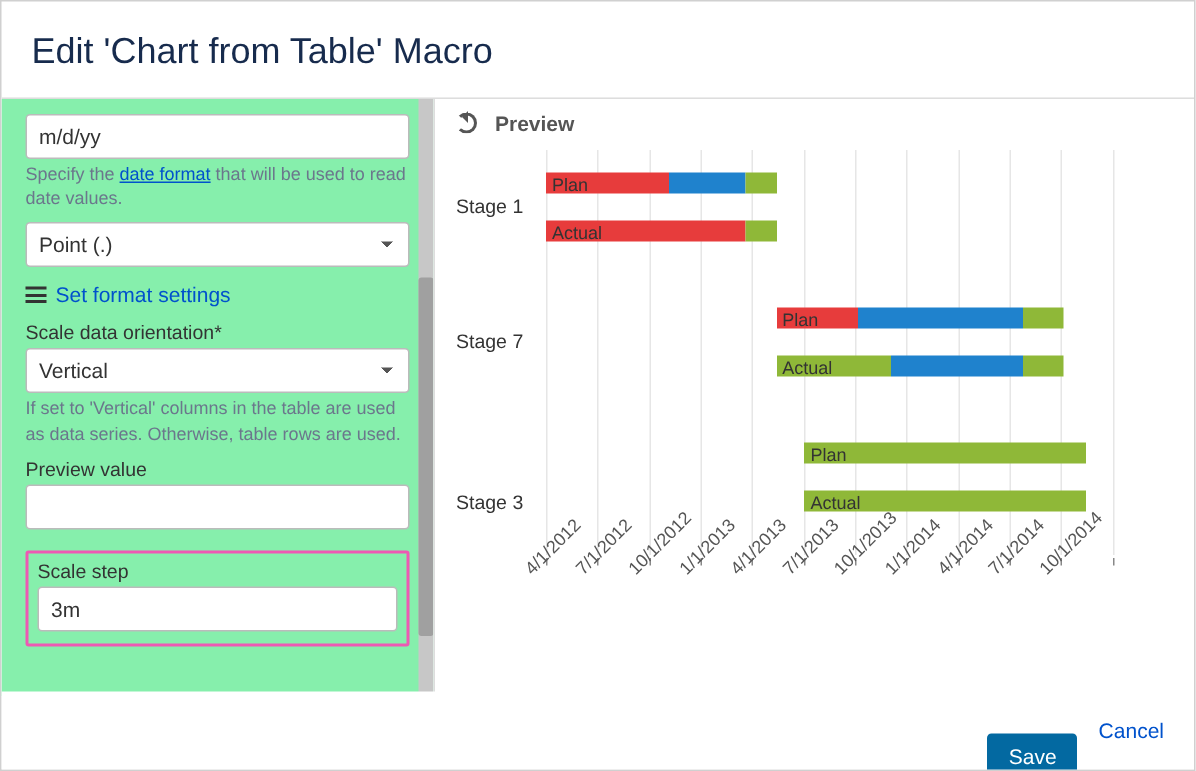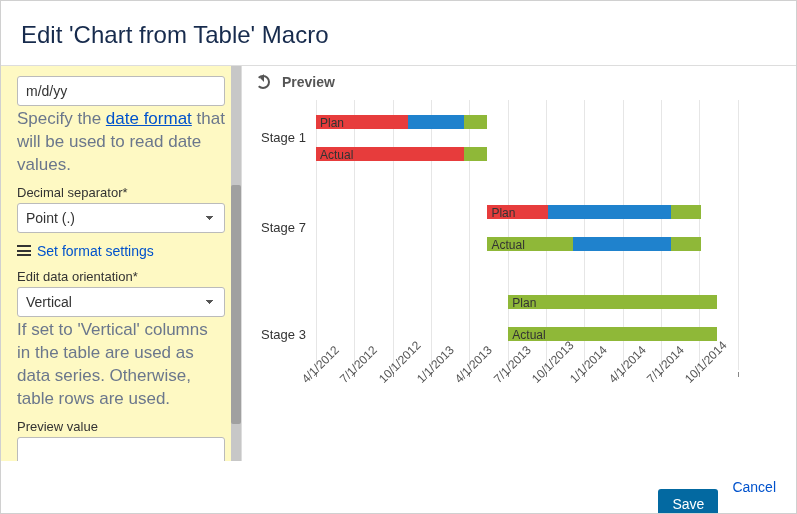--- a/index.html
+++ b/index.html
@@ -1,43 +1,43 @@
 <!DOCTYPE html>
 <html><head>
 <meta charset="utf-8">
 <style>
   * { box-sizing: border-box; margin: 0; padding: 0; }
   body { font-family: -apple-system, "Segoe UI", Arial, sans-serif; font-size: 14px; color: #333; background: #fff; width: 797px; height: 514px; overflow: hidden; border: 1px solid #d0d0d0; position: relative; }
   .dialog-header { padding: 20px 20px 16px 20px; }
   .dialog-title { font-size: 24px; font-weight: 500; color: #172b4d; }
   .dialog-body { display: flex; height: 400px; background: #f5f5f5; border-top: 1px solid #ddd; border-bottom: 1px solid #ddd;}
-  .left-panel { width: 240px; background: #fef9c3; padding: 10px 16px 0 16px; position: relative; overflow: hidden; }
+  .left-panel { width: 288px; background: #86efac; padding: 10px 16px 0 16px; position: relative; overflow: hidden; }
   .left-scroll { width: 10px; background: #c7c7c7; position: absolute; right: 0; top: 0; bottom: 0;}
   .left-scroll-thumb{ position:absolute; left:0; right:0; top:30%; height:60%; background:#a0a0a0; border-radius:2px;}
   .field { margin-bottom: 8px; }
   .field-label { font-size: 13px; color: #333; margin-bottom: 3px; display: block; }
   .input, .select { width: 100%; border: 1px solid #bbb; border-radius: 3px; padding: 5px 8px; font-size: 14px; color: #333; background: #fff; height: 30px;}
   .select { appearance: none; background-image: linear-gradient(45deg, transparent 50%, #555 50%), linear-gradient(135deg, #555 50%, transparent 50%); background-position: calc(100% - 14px) 12px, calc(100% - 10px) 12px; background-size: 4px 4px, 4px 4px; background-repeat: no-repeat;}
-  .help-text { font-size: 17px; color: #6b778c; margin-top: 2px; line-height: 1.35;}
+  .help-text { font-size: 12px; color: #6b778c; margin-top: 2px; line-height: 1.35;}
   .link { color: #0052cc; }
   .worklog-row { display: flex; align-items: center; gap: 6px; color: #0052cc; font-size: 14px; margin: 10px 0;}
   .hamburger-icon { display:inline-block; width:14px; height:11px; position:relative; border-top:2px solid #333; border-bottom:2px solid #333;}
   .hamburger-icon::before{content:""; position:absolute; left:0; right:0; top:3px; border-top:2px solid #333;}
   .two-col { display: flex; gap: 8px; }
   .two-col .field { flex:1; }
   .highlight-box { border: 2px solid #ed5ab3; border-radius: 2px; padding: 4px 6px 8px 6px; margin-top:6px;}
   .preview-panel { flex: 1; background: #fff; border-left: 1px solid #ddd; padding: 8px 10px 4px 14px; position: relative;}
   .preview-head { display:flex; align-items:center; gap:12px; color:#555; font-weight:600; font-size:14px; margin-bottom:10px;}
   .refresh-icon { width:14px; height:14px; border:2px solid #555; border-left-color:transparent; border-radius:50%; position:relative;}
   .refresh-icon::after{content:""; position:absolute; top:-3px; left:-2px; border:4px solid transparent; border-right-color:#555;}
   .chart-wrap{ position:relative; height:330px; }
   .chart-inner{ position:absolute; left:60px; top:0; right:10px; height:270px; }
   .grid{ position:absolute; inset:0; display:flex; }
   .grid .vline{ flex:1; border-left:1px solid #e6e6e6;}
-  .stage-label{ position:absolute; font-size:13px; color:#333; text-align:center; width:55px;}
+  .stage-label{ position:absolute; font-size:13px; color:#333; text-align:left; width:55px;}
   .bar{ position:absolute; height:14px; display:flex; align-items:center;}
   .bar .seg{ height:100%; }
   .bar-label{ position:absolute; left:4px; font-size:12px; color:#333; z-index:2; top:1px;}
   .green{ background:#8fb838;}
   .red{ background:#e73c3c;}
   .blue{ background:#1f82cd;}
   .axis{ position:absolute; left:60px; right:10px; top:272px; height:55px; display:flex; }
   .axis .tick{ flex:1; position:relative; border-left:1px solid #888; height:5px;}
   .axis .tick span{ position:absolute; left:-18px; top:4px; font-size:12px; color:#555; transform: rotate(-45deg); transform-origin:top left; white-space:nowrap;}
   .dialog-footer{ position:absolute; bottom:0; left:0; right:0; height:52px; background:#fff; display:flex; align-items:center; justify-content:flex-end; gap:14px; padding-right:20px;}
@@ -55,33 +55,32 @@
 
   <div class="left-panel">
     <div class="field">
       <input class="input" value="m/d/yy" style="">
       <div class="help-text">
         <span>Specify the </span><a href="#" class="link">date format</a><span> that will be used to read date values.</span>
       </div>
     </div>
 
     <div class="field">
-      <label class="field-label">Decimal separator*</label>
       <select class="select">
         <option>Point (.)</option>
       </select>
     </div>
 
     <div class="worklog-row">
       <span class="hamburger-icon"></span>
       <span>Set format settings</span>
     </div>
 
     <div class="field">
-      <label class="field-label">Edit data orientation*</label>
+      <label class="field-label">Scale data orientation*</label>
       <select class="select">
         <option>Vertical</option>
       </select>
       <div class="help-text">If set to 'Vertical' columns in the table are used as data series. Otherwise, table rows are used.</div>
     </div>
 
     <div class="two-col">
       <div class="field">
         <label class="field-label">Preview value</label>
         <input class="input" value="" style="">

